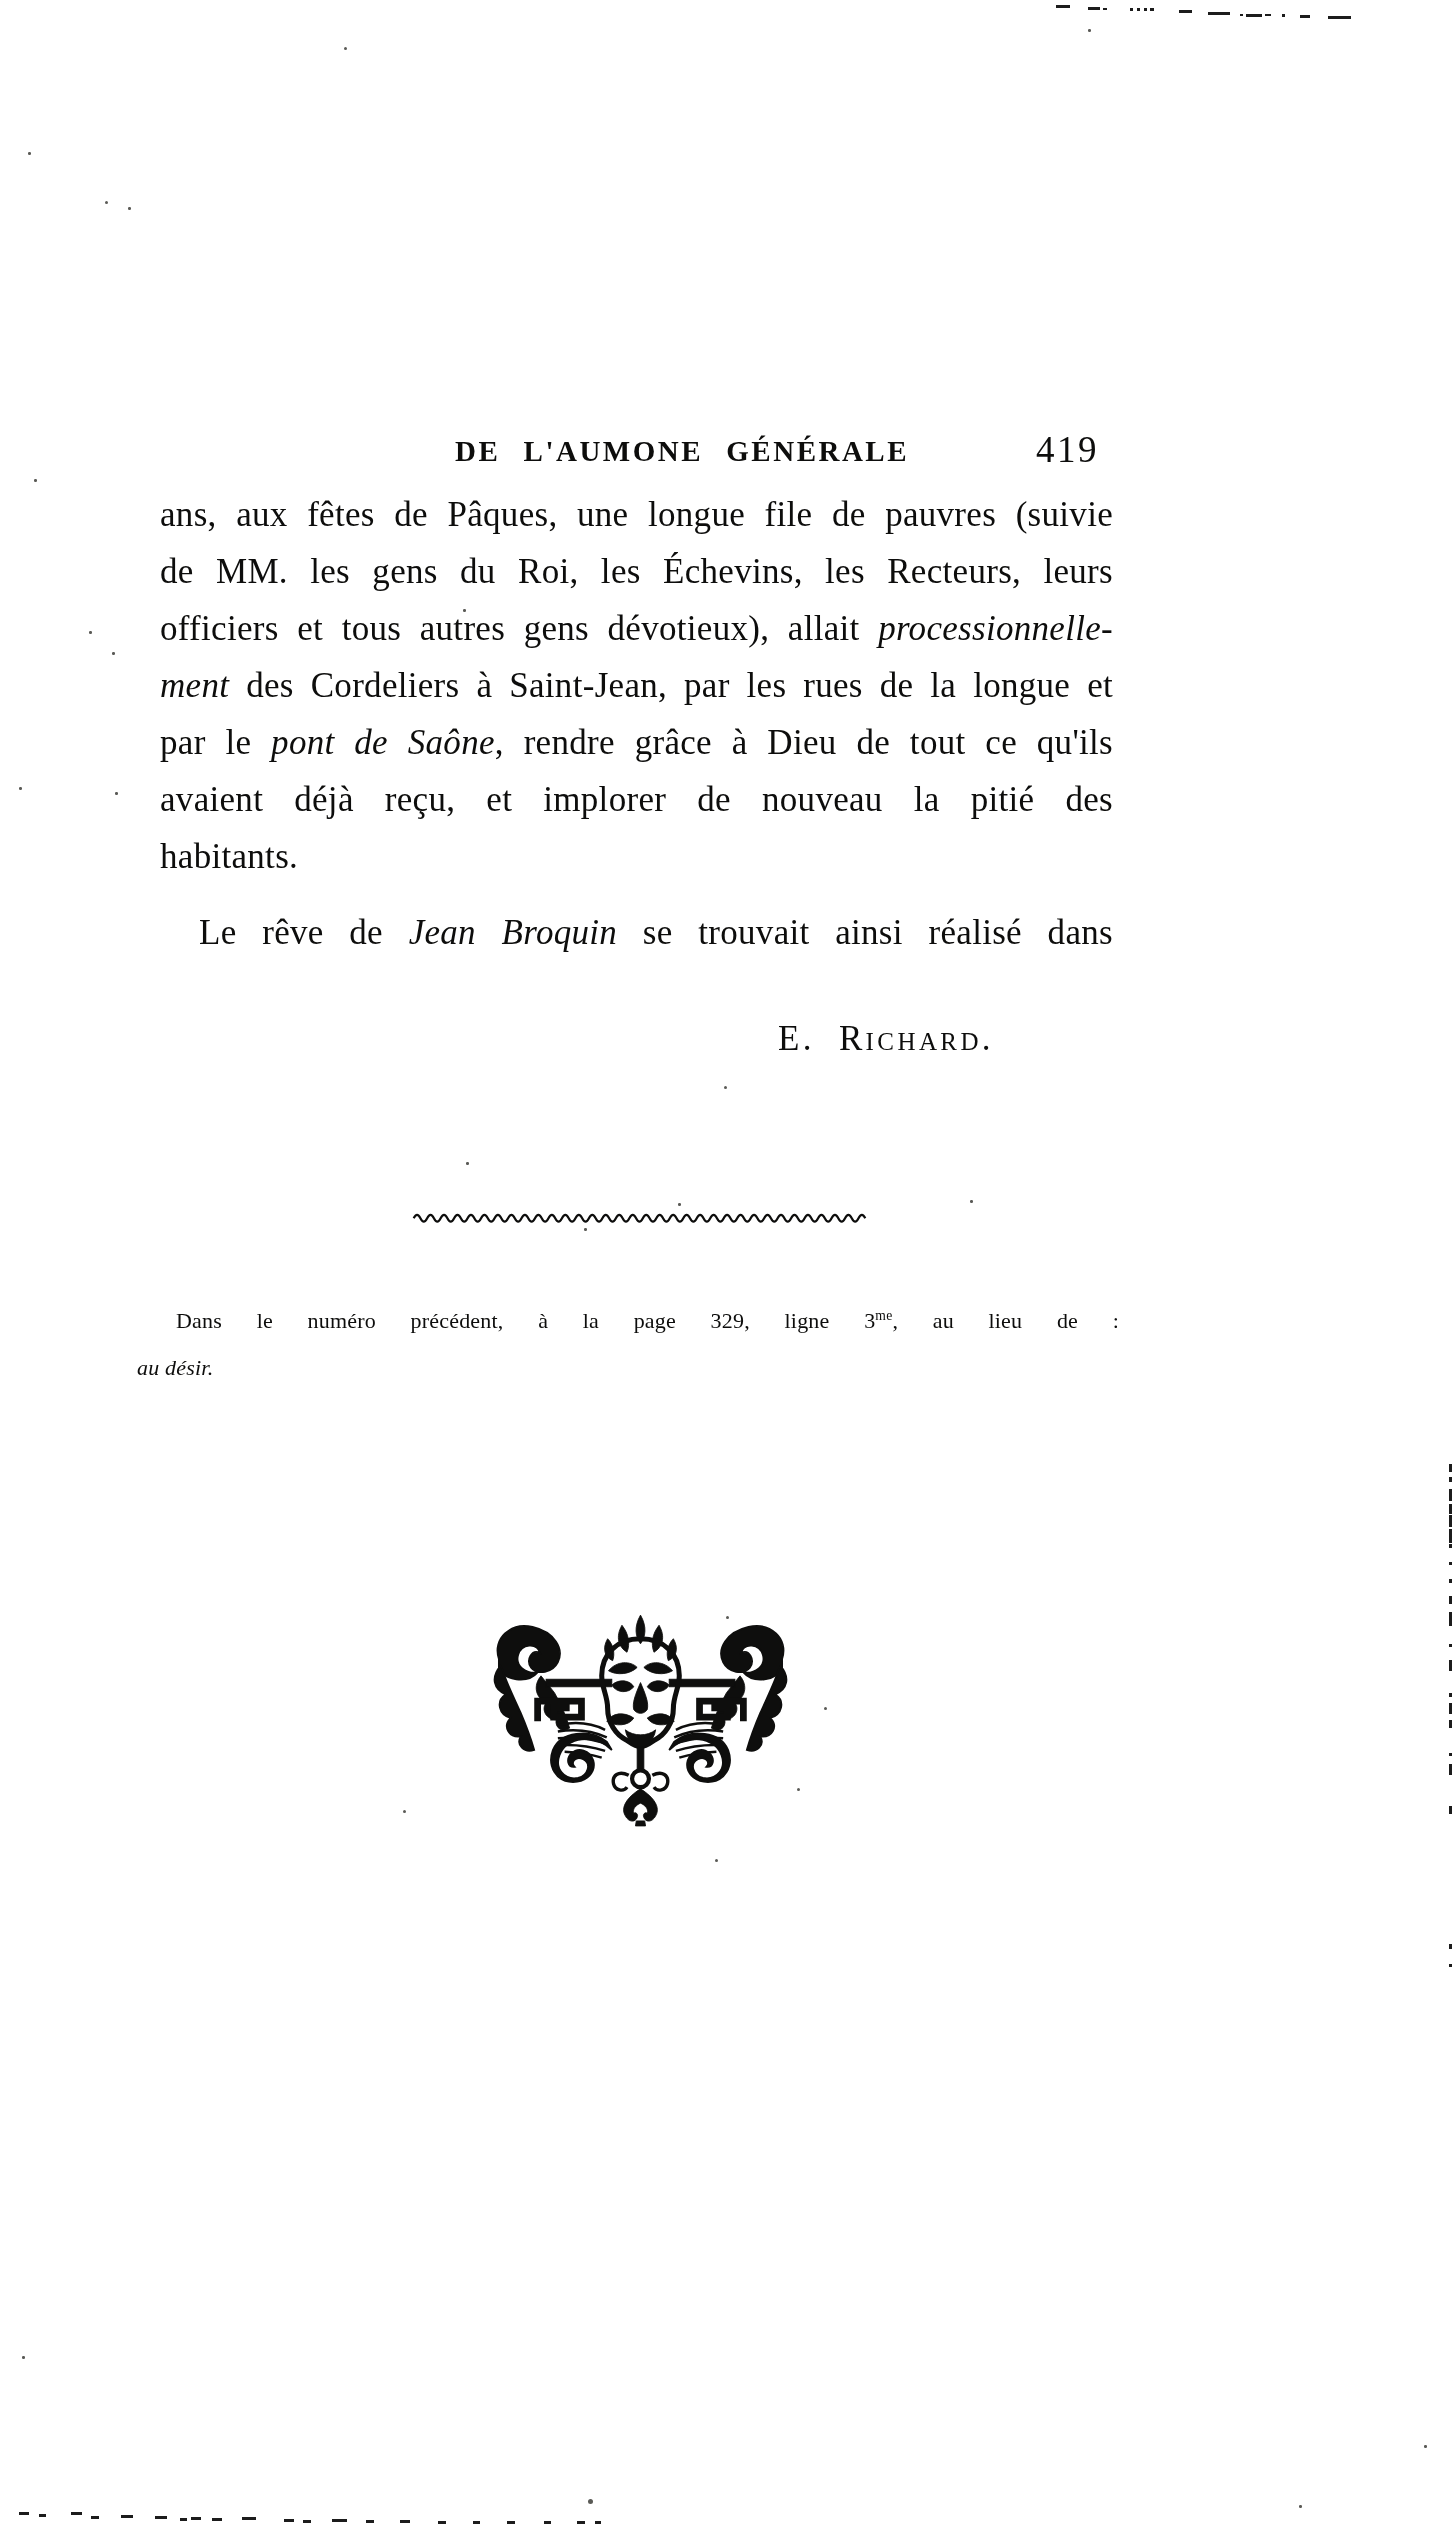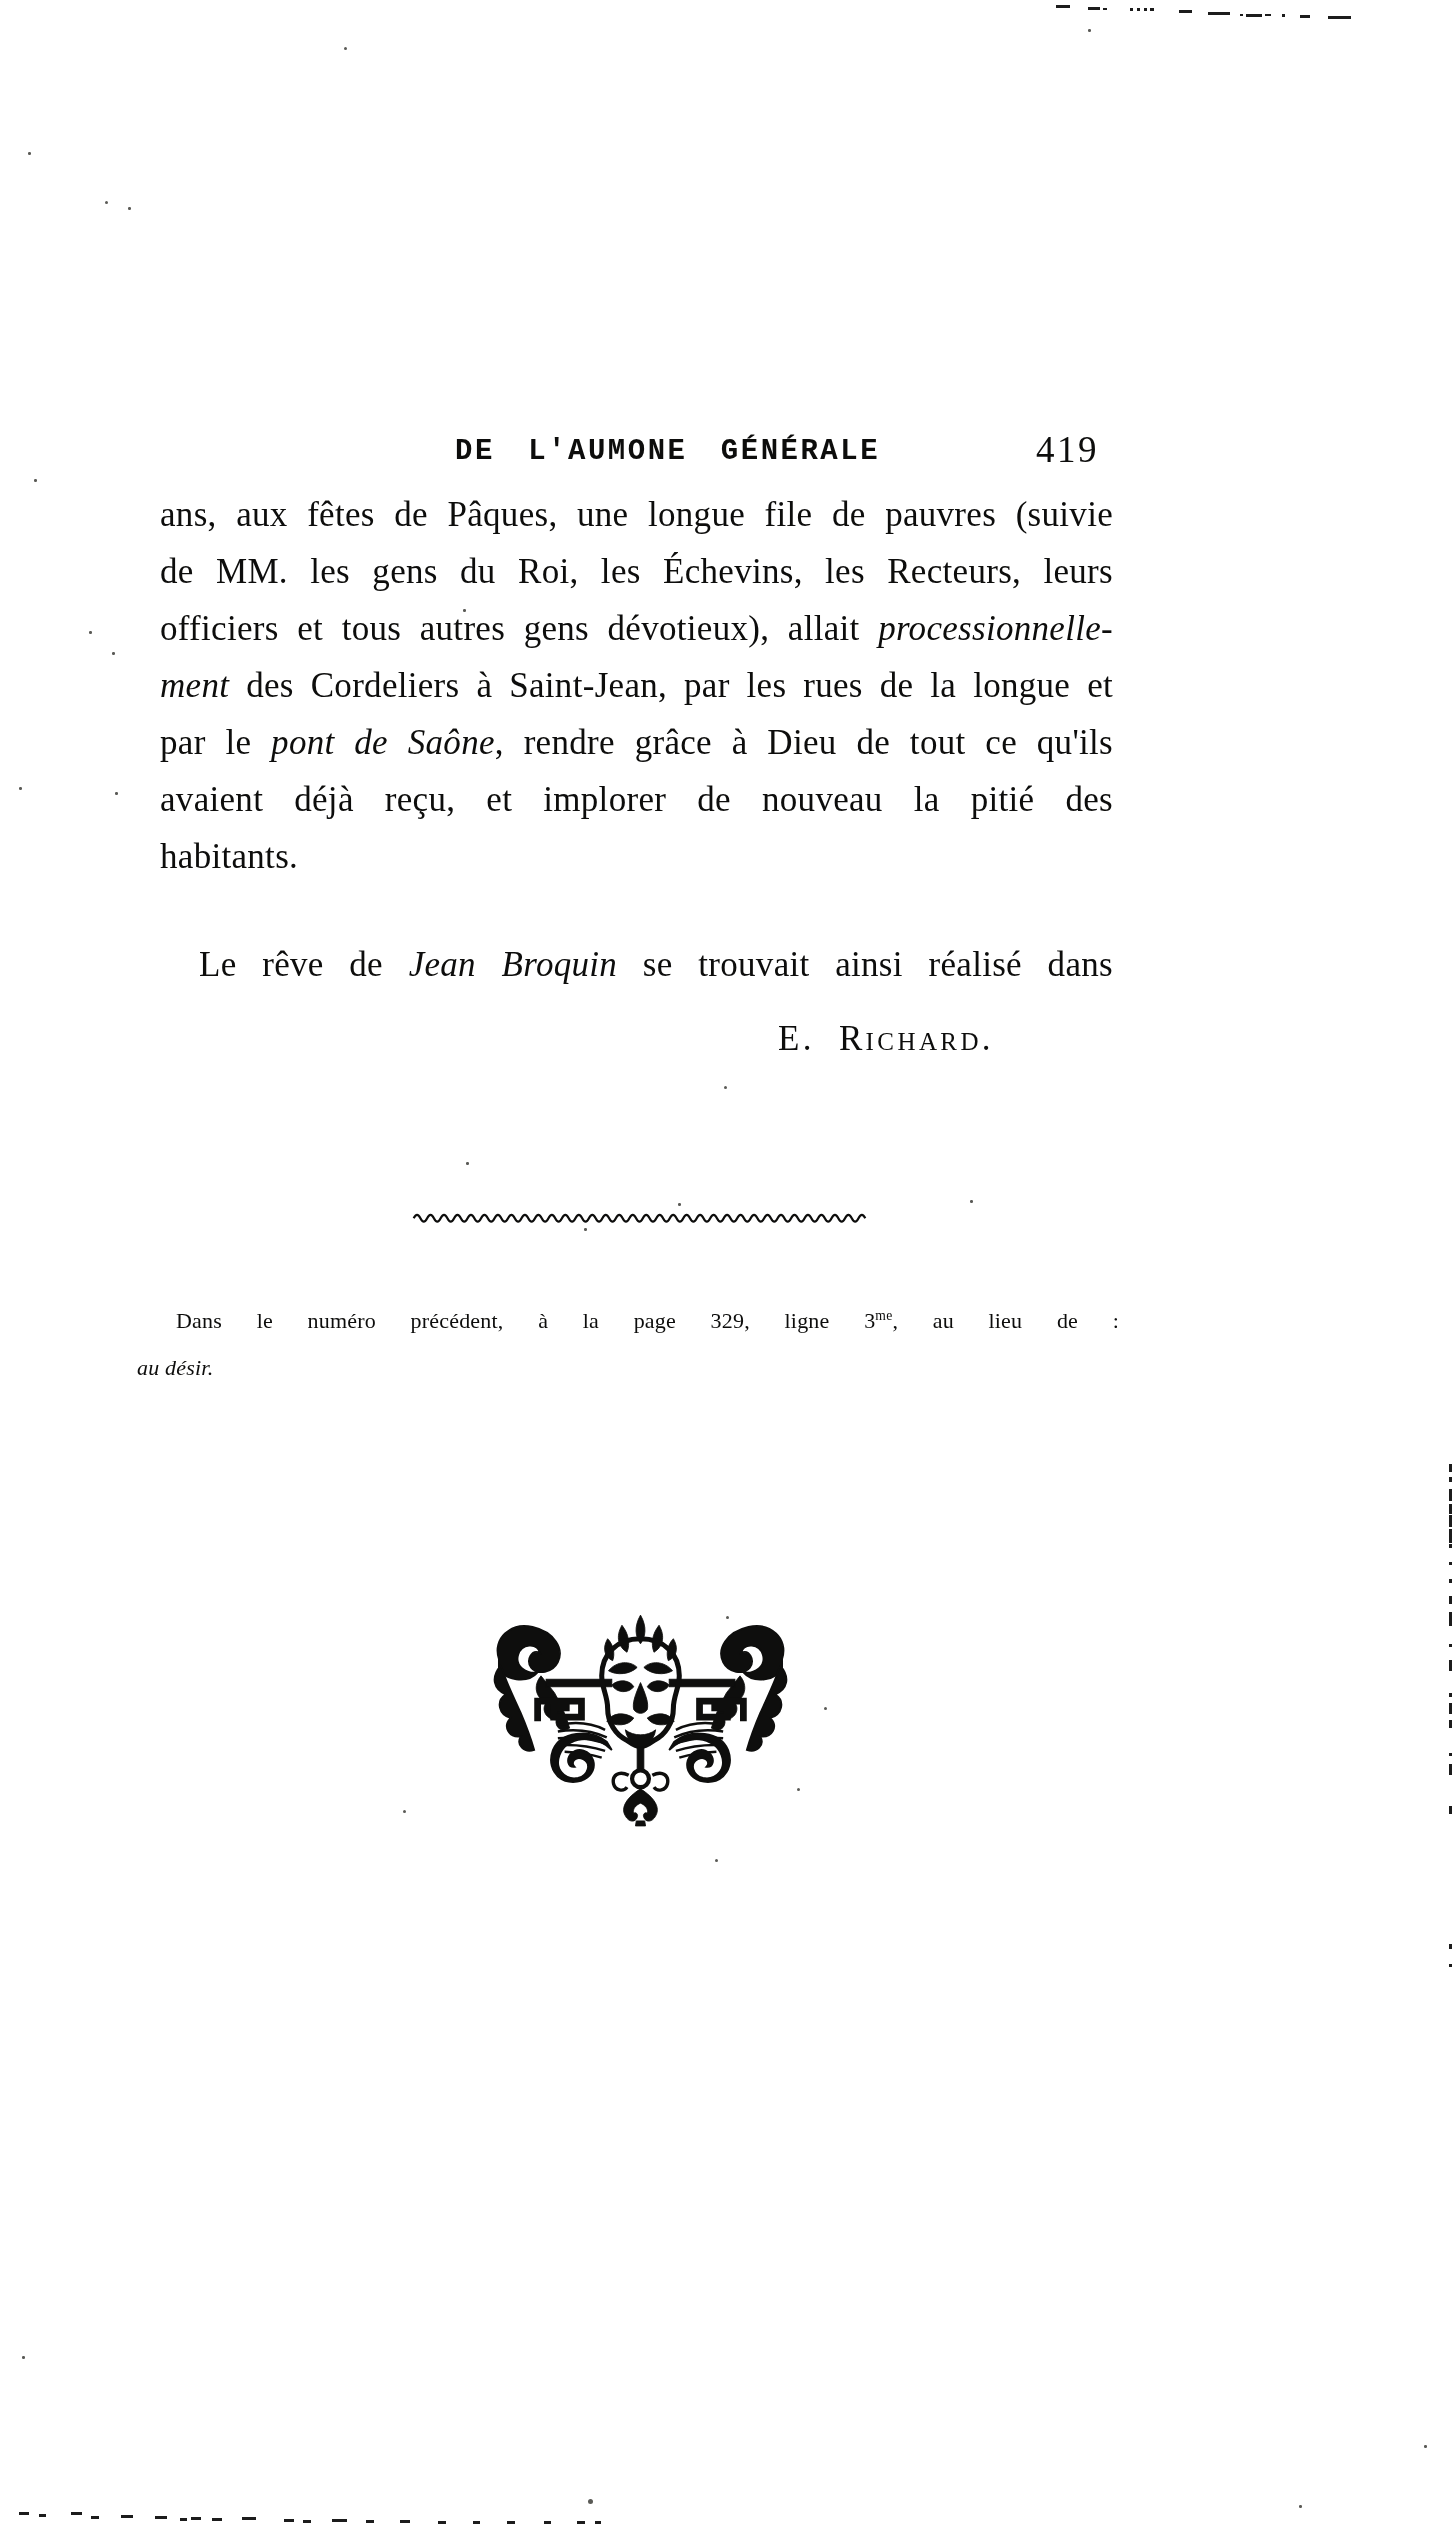--- a/index.html
+++ b/index.html
@@ -8,33 +8,33 @@
     width:1456px;height:2525px;
     background:#ffffff;
     font-family:"Liberation Serif","DejaVu Serif",serif;
     color:#0d0d0c;
     overflow:hidden;
   }
   
   .running-title{
     position:absolute;left:455px;top:435px;width:396px;
     font-size:29px;font-weight:700;letter-spacing:2.5px;word-spacing:13.5px;
-    text-align:right;white-space:nowrap;font-family:Liberation Mono, monospace;
+    text-align:right;white-space:nowrap;
   }
   .page-number{
     position:absolute;left:1036px;top:428px;
     font-size:37px;letter-spacing:2.5px;
   }
   
   .text-block{
     position:absolute;left:160px;width:953px;
     font-size:35px;line-height:57px;letter-spacing:0.3px;
   }
   #para1{top:486px;}
-  #para2{top:936px;}
+  #para2{top:904px;}
   .line{text-align:justify;text-align-last:justify;}
   .line.short{text-align-last:left;}
   .line.indent{text-indent:39px;}
   .it{font-style:italic;}
   .sup{font-size:0.62em;vertical-align:super;line-height:0;}
   
   .signature{
     position:absolute;left:778px;top:1019px;
     font-size:35px;font-variant:small-caps;letter-spacing:3.4px;word-spacing:11.8px;
   }

